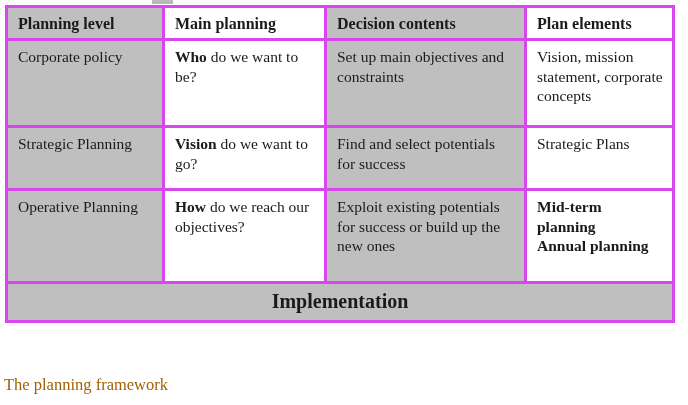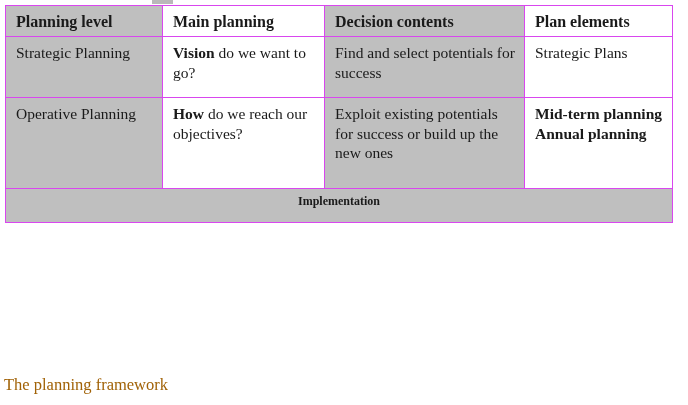--- a/index.html
+++ b/index.html
@@ -43,21 +43,21 @@
 
   table.framework {
     border-collapse: collapse;
     table-layout: fixed;
     width: 667px;
     background: #ffffff;
   }
 
   table.framework td,
   table.framework th {
-    border: 1px solid #d946ef;
+    border: 3px solid #d946ef;
     vertical-align: top;
     padding: 6px 9px 6px 10px;
     font-size: 15.5px;
     line-height: 1.26;
     text-align: left;
     font-weight: normal;
   }
 
   
   col.c1 { width: 157px; }
@@ -87,21 +87,21 @@
   td.level {
     font-weight: bold;
   }
 
   .b { font-weight: bold; }
 
   tr.impl td {
     background: #bfbfbf;
     text-align: center;
     font-weight: bold;
-    font-size: 12px;
+    font-size: 20px;
     padding: 5px 0 6px 0;
     height: 22px;
   }
 
   .caption {
     position: absolute;
     left: 4px;
     top: 375px;
     font-size: 16.5px;
     font-family: "Liberation Serif", "DejaVu Serif", serif;
@@ -128,20 +128,26 @@
       </colgroup>
       <tbody>
 
         <tr class="head">
           <td class="sh">Planning level</td>
           <td class="wh">Main planning</td>
           <td class="sh">Decision contents</td>
           <td class="wh">Plan elements</td>
         </tr>
 
+        <tr class="r1">
+          <td class="sh level">Corporate policy</td>
+          <td class="wh"><span class="b">Who</span><span> do we want to be?</span></td>
+          <td class="sh">Set up main objectives and constraints</td>
+          <td class="wh">Vision, mission statement, corporate concepts</td>
+        </tr>
 
         <tr class="r2">
           <td class="sh level">Strategic Planning</td>
           <td class="wh"><span class="b">Vision</span><span> do we want to go?</span></td>
           <td class="sh">Find and select potentials for success</td>
           <td class="wh">Strategic Plans</td>
         </tr>
 
         <tr class="r3">
           <td class="sh level">Operative Planning</td>

